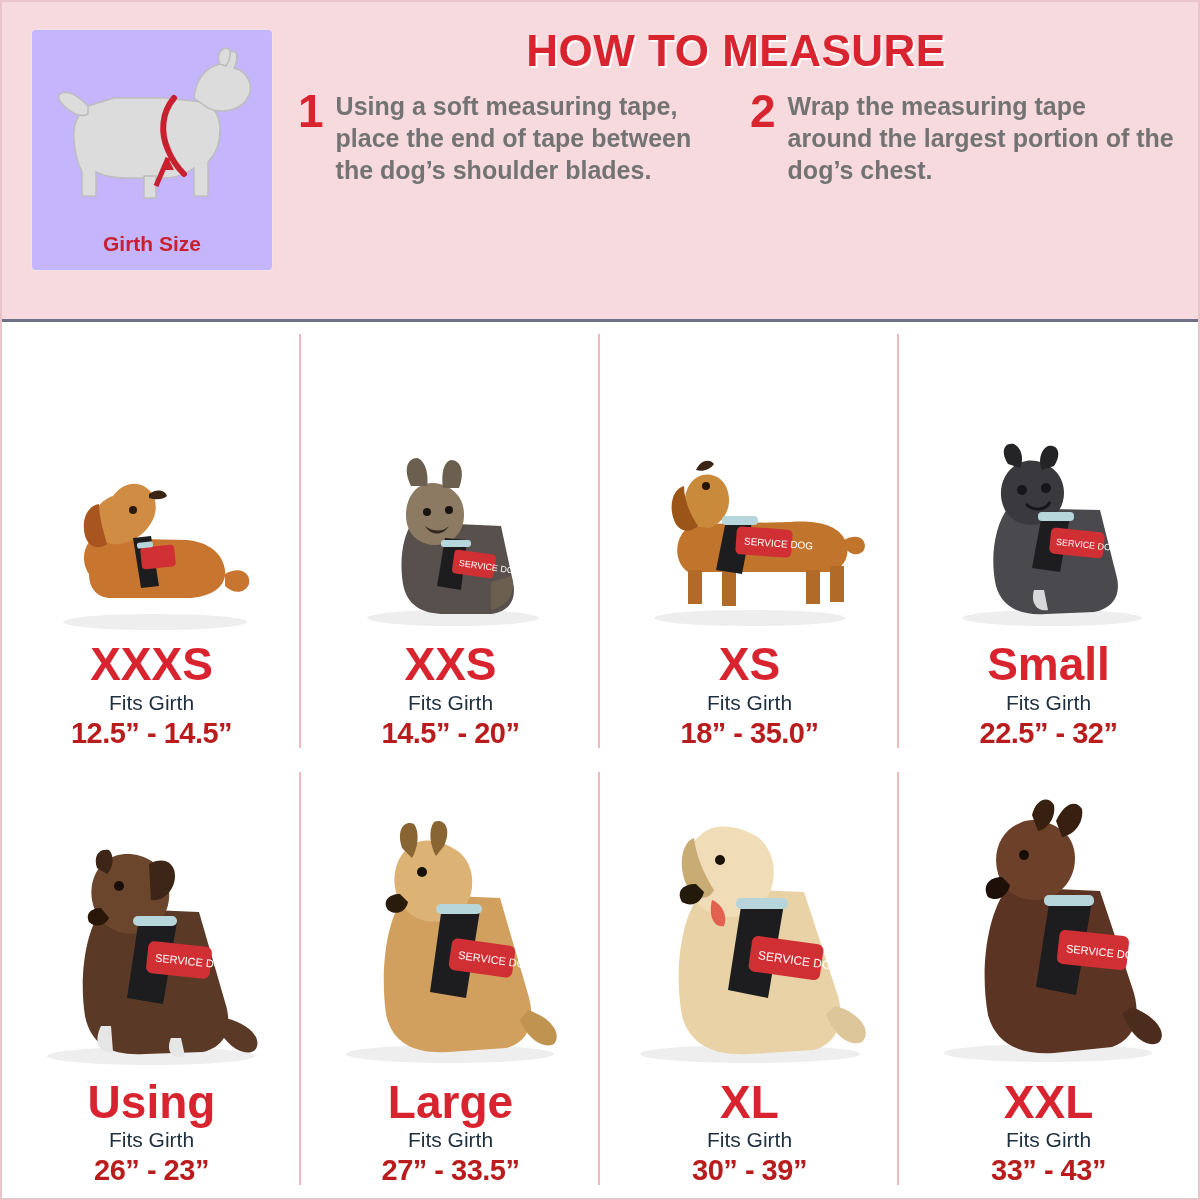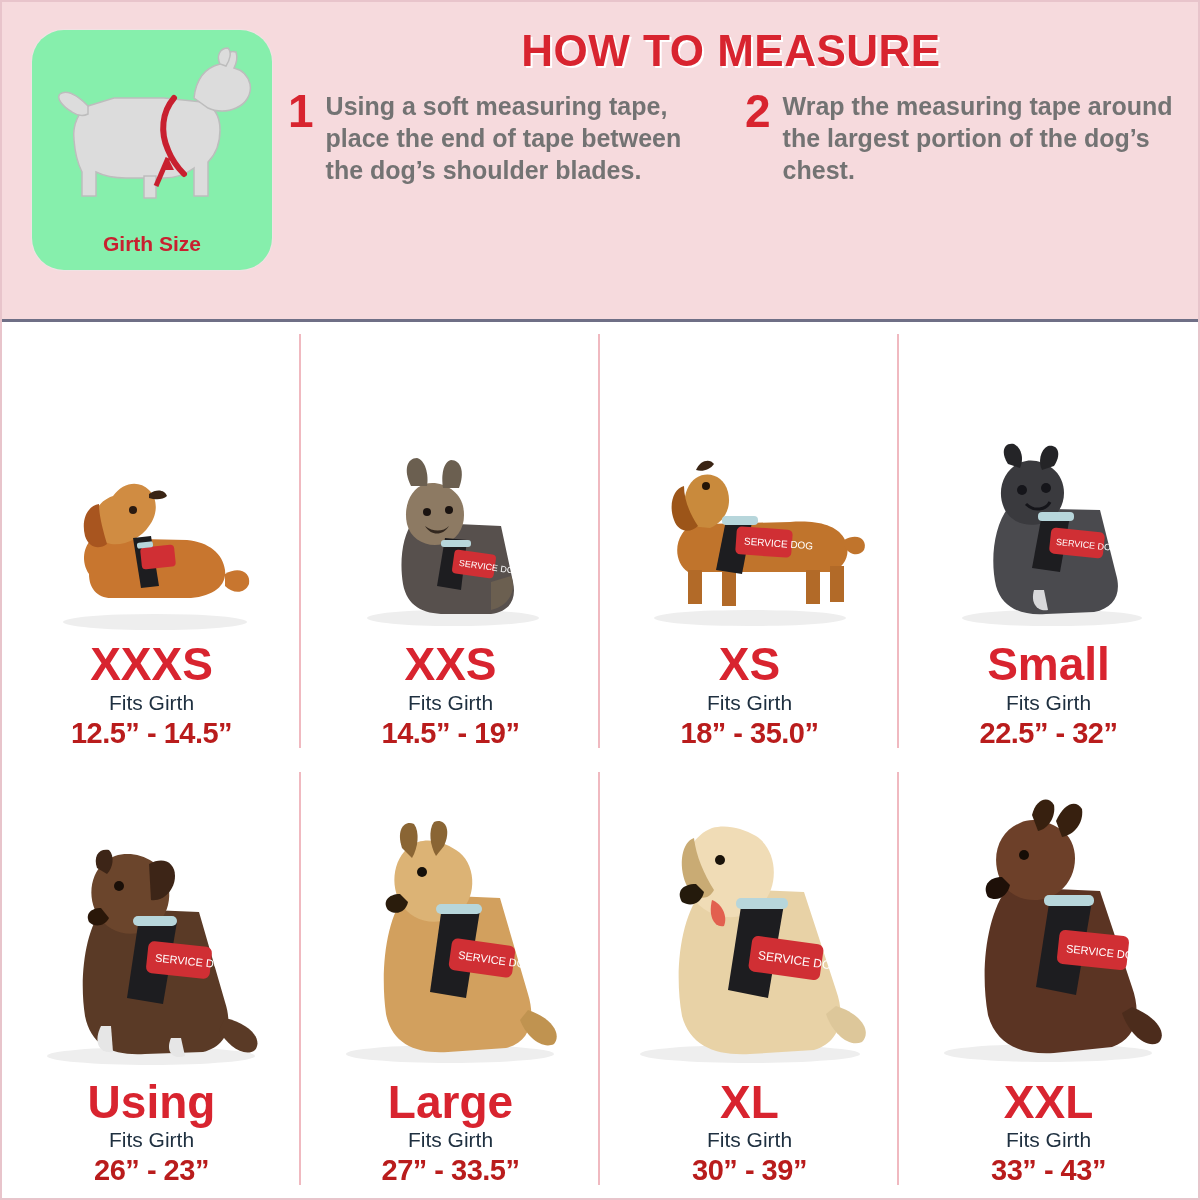--- a/index.html
+++ b/index.html
@@ -31,22 +31,22 @@
     box-sizing: border-box;
     display: flex;
     align-items: flex-start;
     border-bottom: 3px solid #6f6f86;
   }
 
   .girth-card {
     width: 240px;
     height: 240px;
     margin: 28px 0 0 30px;
-    background: #86efac;
-    border-radius: 32px;
+    background: #c4b5fd;
+    border-radius: 4px;
     flex: none;
     position: relative;
     box-shadow: 0 0 0 1px #f0e2e4;
   }
 
   .dog-svg {
     position: absolute;
     left: 12px;
     top: 6px;
   }
@@ -57,21 +57,21 @@
     left: 0;
     right: 0;
     text-align: center;
     color: #c8202f;
     font-size: 21px;
     font-weight: bold;
   }
 
   .banner-right {
     flex: 1;
-    padding: 18px 24px 0 16px;
+    padding: 18px 24px 0 26px;
     box-sizing: border-box;
   }
 
   .how-title {
     text-align: center;
     color: #d8242f;
     font-size: 44px;
     font-weight: bold;
     letter-spacing: 0.5px;
     margin: 6px 0 14px 0;
@@ -244,21 +244,21 @@
           <path d="M150 196 C168 192 176 176 170 162 L150 168 Z" fill="#6b5f50"></path>
 
           <path d="M104 124 L96 172 L120 176 L126 126 Z" fill="#1d1d20"></path>
           <rect x="112" y="138" width="42" height="24" rx="4" fill="#d02f34" transform="rotate(8 133 150)"></rect>
           <text x="118" y="154" font-size="9" fill="#ffffff" font-family="Liberation Sans, sans-serif" transform="rotate(8 133 150)">SERVICE DOG</text>
           <rect x="100" y="126" width="30" height="7" rx="3" fill="#b7d6db"></rect>
         </svg>
       </div>
       <div class="size-name">XXS</div>
       <div class="fits">Fits Girth</div>
-      <div class="range">14.5” - 19”</div>
+      <div class="range">14.5” - 20”</div>
     </div>
 
     <div class="cell">
       <div class="photo">
         <svg class="dogart" width="240" height="230" viewBox="0 0 240 230">
           <ellipse cx="120" cy="214" rx="96" ry="8" fill="#eeeeee"></ellipse>
           <path d="M52 130 C44 142 46 160 58 168 L200 168 C216 164 222 148 214 134 C206 120 184 116 160 118 L76 120 C62 120 56 124 52 130 Z" fill="#c0742c"></path>
           <path d="M58 166 L58 200 L72 200 L72 166 Z M92 168 L92 202 L106 202 L106 168 Z M176 166 L176 200 L190 200 L190 166 Z M200 162 L200 198 L214 198 L214 162 Z" fill="#b26a28"></path>
           <path d="M60 122 C50 104 54 82 66 74 C78 66 94 72 98 88 C102 104 94 118 80 124 Z" fill="#c98a3c"></path>
           <path d="M54 82 C44 84 38 100 44 116 C48 128 60 130 68 122 C60 110 54 96 54 82 Z" fill="#9c5519"></path>

